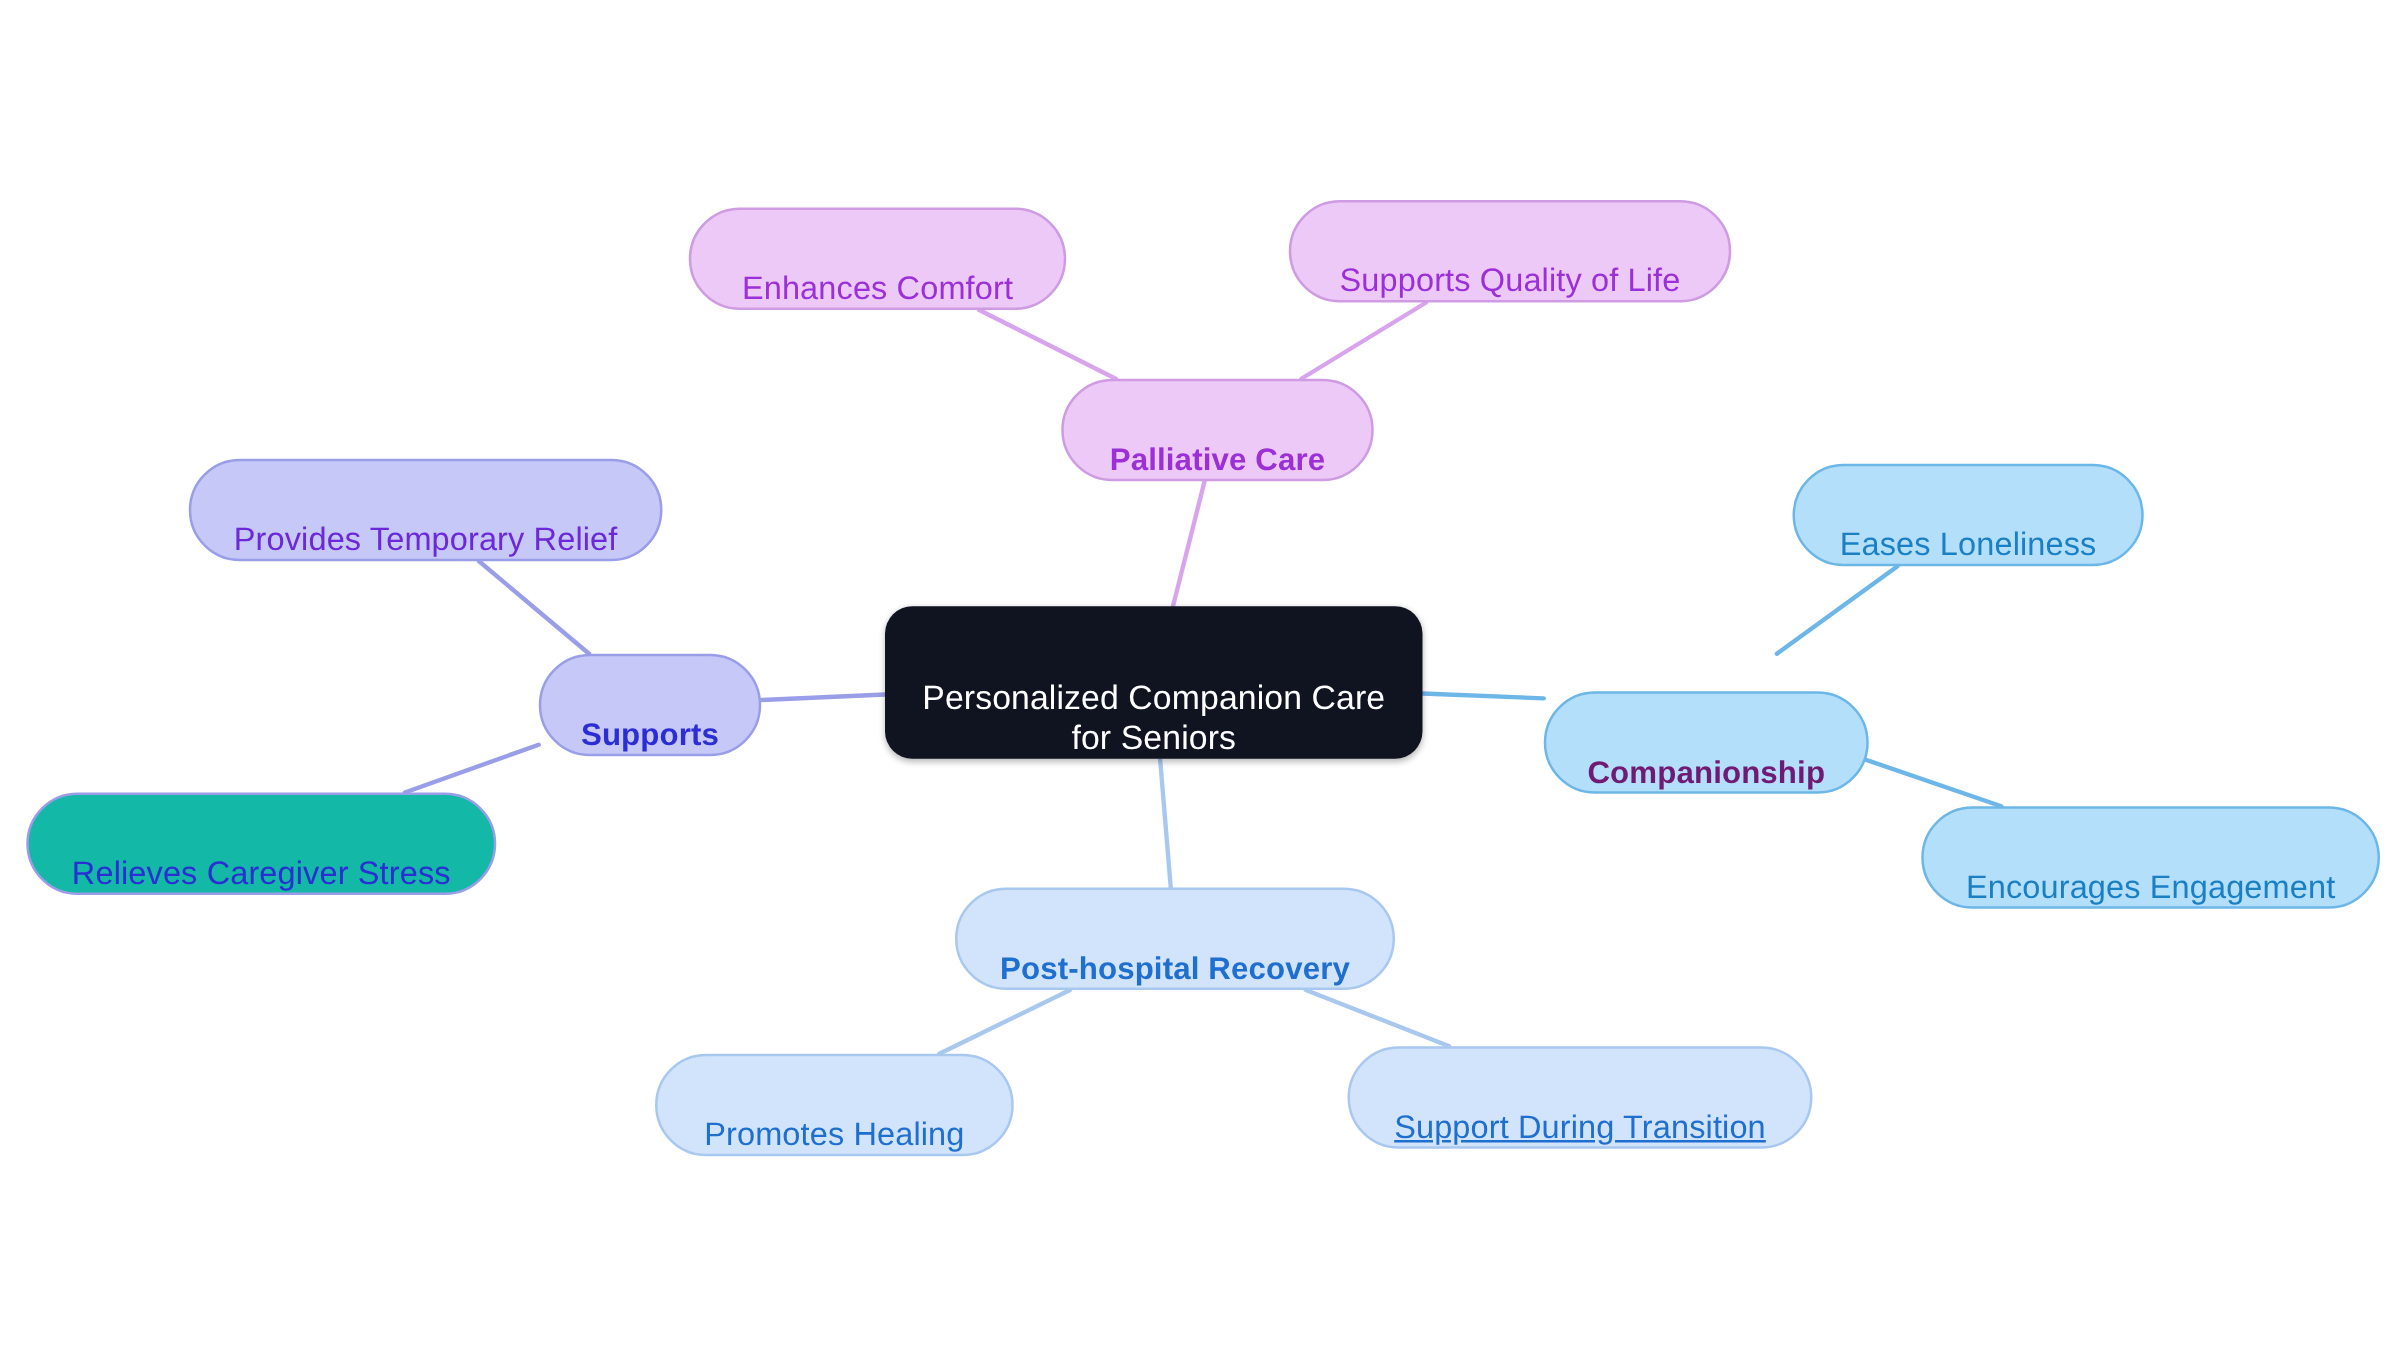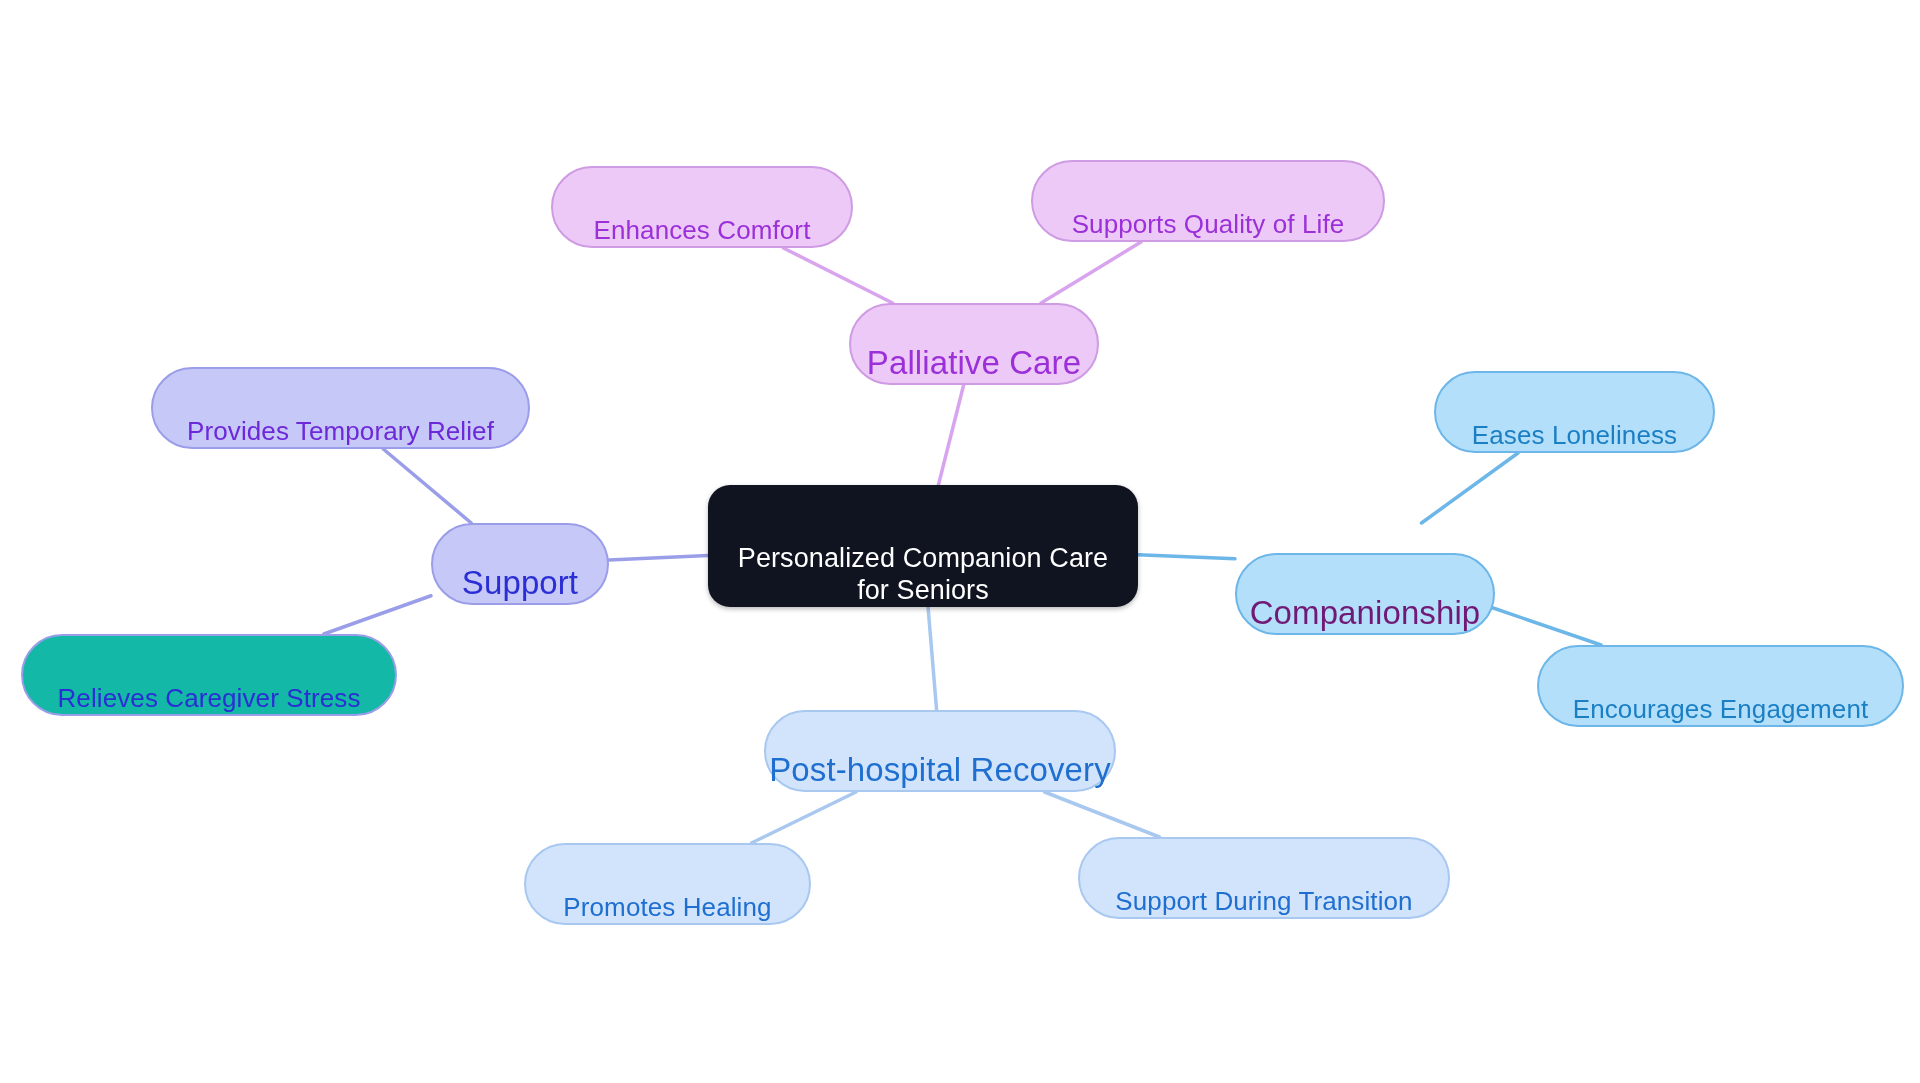--- a/index.html
+++ b/index.html
@@ -44,22 +44,22 @@
   }
   .node-root {
     border-width: 0;
     border-radius: 22px;
     font-size: 27px;
     font-weight: 400;
     box-shadow: 0 2px 5px rgba(0,0,0,0.28);
   }
   .node-branch {
     border-radius: 999px;
-    font-size: 33px;
-    font-weight: 400;
+    font-size: 25px;
+    font-weight: 700;
   }
   .node-leaf {
     border-radius: 999px;
     font-size: 26px;
     font-weight: 400;
   }
 </style>
 </head>
 <body>
 
@@ -77,23 +77,23 @@
       <line x1="928.0585365853658" y1="607" x2="936.6" y2="710" stroke="#a8c8f0" stroke-width="3.5" stroke-linecap="round"></line>
       <line x1="855.9962406015038" y1="792" x2="751.5037593984962" y2="843" stroke="#a8c8f0" stroke-width="3.5" stroke-linecap="round"></line>
       <line x1="1044.5984251968505" y1="792" x2="1159.4015748031495" y2="837" stroke="#a8c8f0" stroke-width="3.5" stroke-linecap="round"></line>
     </svg>
   <div id="node-layer">
       <div class="node node-root" style="left: 708px; top: 485px; width: 430px; height: 122px; background: rgb(15, 20, 32); border-color: rgb(15, 20, 32); color: rgb(255, 255, 255);"><span>Personalized Companion Care
 for Seniors</span></div>
       <div class="node node-branch" style="left: 849px; top: 303px; width: 250px; height: 82px; background: rgb(237, 201, 247); border-color: rgb(207, 155, 227); color: rgb(155, 48, 217);"><span>Palliative Care</span></div>
       <div class="node node-leaf" style="left: 551px; top: 166px; width: 302px; height: 82px; background: rgb(237, 201, 247); border-color: rgb(207, 155, 227); color: rgb(155, 48, 217);"><span>Enhances Comfort</span></div>
       <div class="node node-leaf" style="left: 1031px; top: 160px; width: 354px; height: 82px; background: rgb(237, 201, 247); border-color: rgb(207, 155, 227); color: rgb(155, 48, 217);"><span>Supports Quality of Life</span></div>
-      <div class="node node-branch" style="left: 431px; top: 523px; width: 178px; height: 82px; background: rgb(198, 200, 247); border-color: rgb(154, 158, 232); color: rgb(42, 46, 212);"><span>Support</span></div>
+      <div class="node node-branch" style="left: 431px; top: 523px; width: 178px; height: 82px; background: rgb(198, 200, 247); border-color: rgb(154, 158, 232); color: rgb(42, 46, 212);"><span>Supports</span></div>
       <div class="node node-leaf" style="left: 151px; top: 367px; width: 379px; height: 82px; background: rgb(198, 200, 247); border-color: rgb(154, 158, 232); color: #6d28d9;"><span>Provides Temporary Relief</span></div>
       <div class="node node-leaf" style="left: 21px; top: 634px; width: 376px; height: 82px; background: #14b8a6; border-color: rgb(154, 158, 232); color: rgb(42, 46, 212);"><span>Relieves Caregiver Stress</span></div>
       <div class="node node-branch" style="left: 1235px; top: 553px; width: 260px; height: 82px; background: rgb(179, 223, 251); border-color: rgb(108, 182, 232); color: #701a75;"><span>Companionship</span></div>
       <div class="node node-leaf" style="left: 1434px; top: 371px; width: 281px; height: 82px; background: rgb(179, 223, 251); border-color: rgb(108, 182, 232); color: rgb(27, 127, 196);"><span>Eases Loneliness</span></div>
       <div class="node node-leaf" style="left: 1537px; top: 645px; width: 367px; height: 82px; background: rgb(179, 223, 251); border-color: rgb(108, 182, 232); color: rgb(27, 127, 196);"><span>Encourages Engagement</span></div>
       <div class="node node-branch" style="left: 764px; top: 710px; width: 352px; height: 82px; background: rgb(210, 228, 251); border-color: rgb(168, 200, 240); color: rgb(31, 111, 208);"><span>Post-hospital Recovery</span></div>
       <div class="node node-leaf" style="left: 524px; top: 843px; width: 287px; height: 82px; background: rgb(210, 228, 251); border-color: rgb(168, 200, 240); color: rgb(31, 111, 208);"><span>Promotes Healing</span></div>
-      <div class="node node-leaf" style="left: 1078px; top: 837px; width: 372px; height: 82px; background: rgb(210, 228, 251); border-color: rgb(168, 200, 240); color: rgb(31, 111, 208);"><span>Support During Transition</span></div>
+      <div class="node node-leaf" style="left: 1078px; top: 837px; width: 372px; height: 82px; background: rgb(210, 228, 251); border-color: rgb(168, 200, 240); color: rgb(31, 111, 208); text-decoration: underline;"><span>Support During Transition</span></div>
     </div>
 </div>
 
 </body></html>

